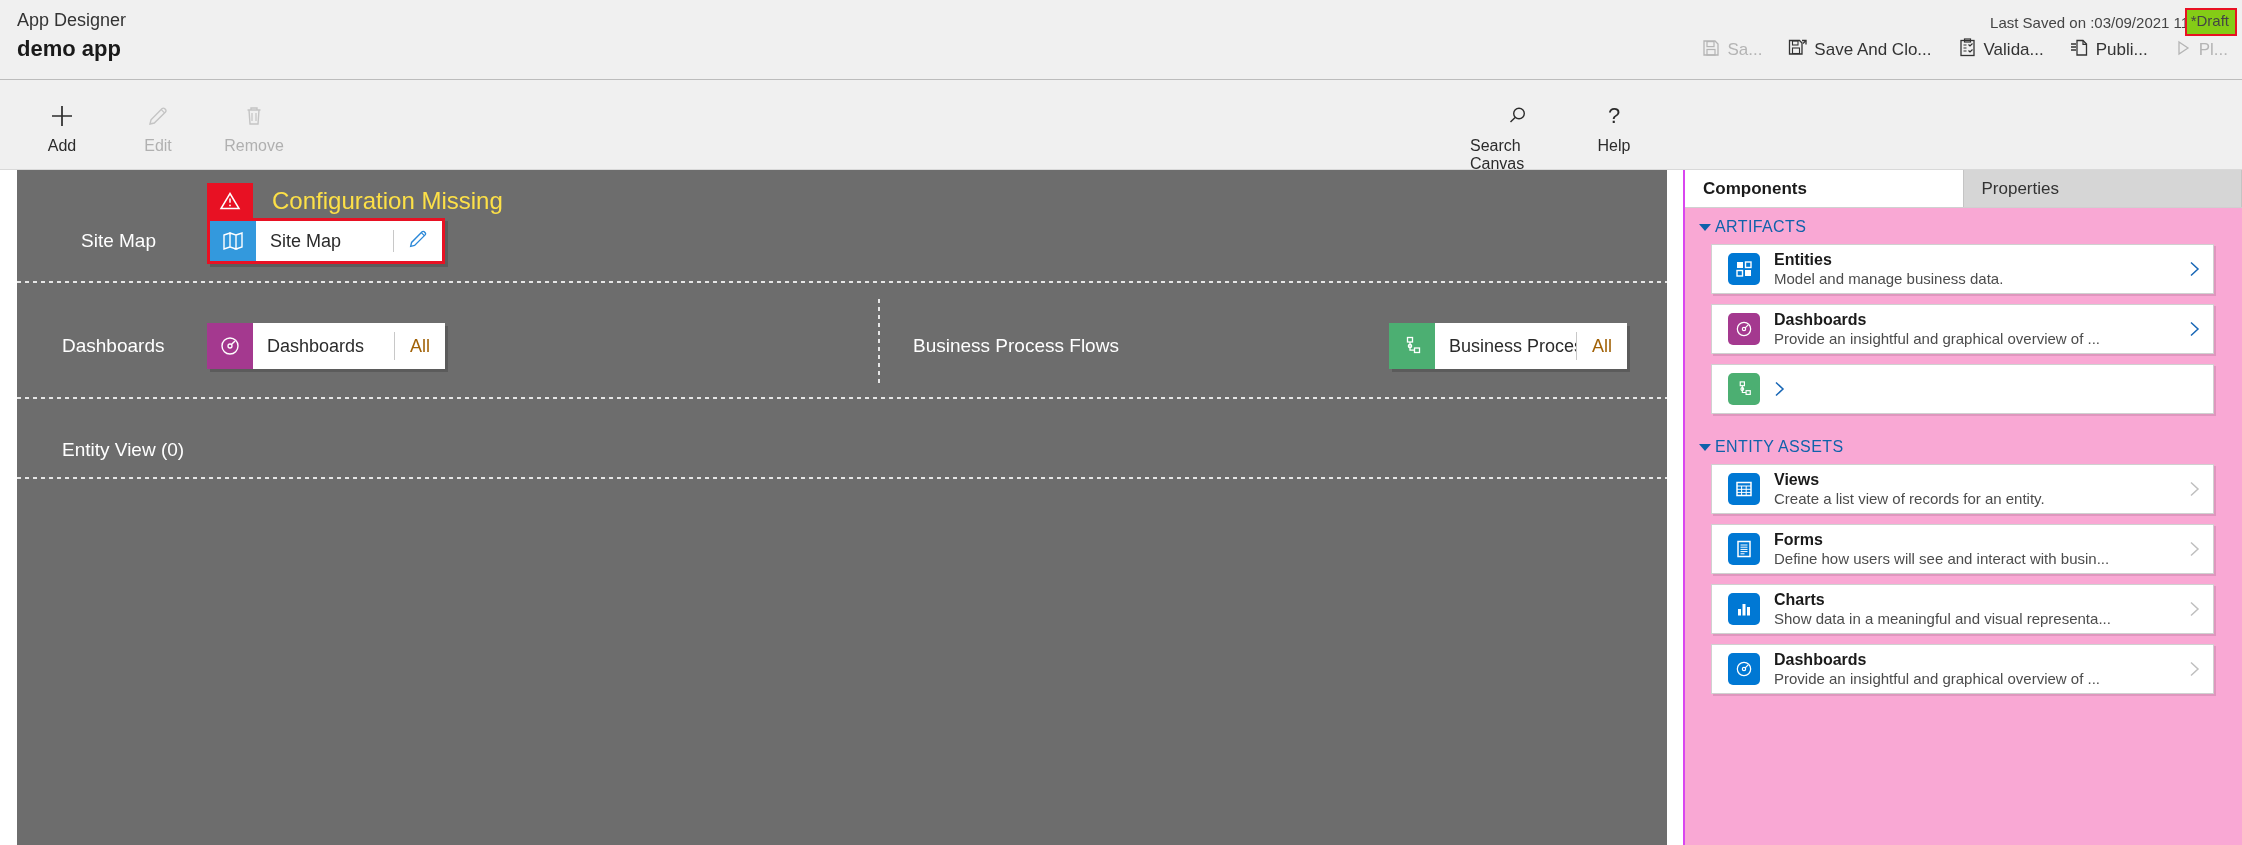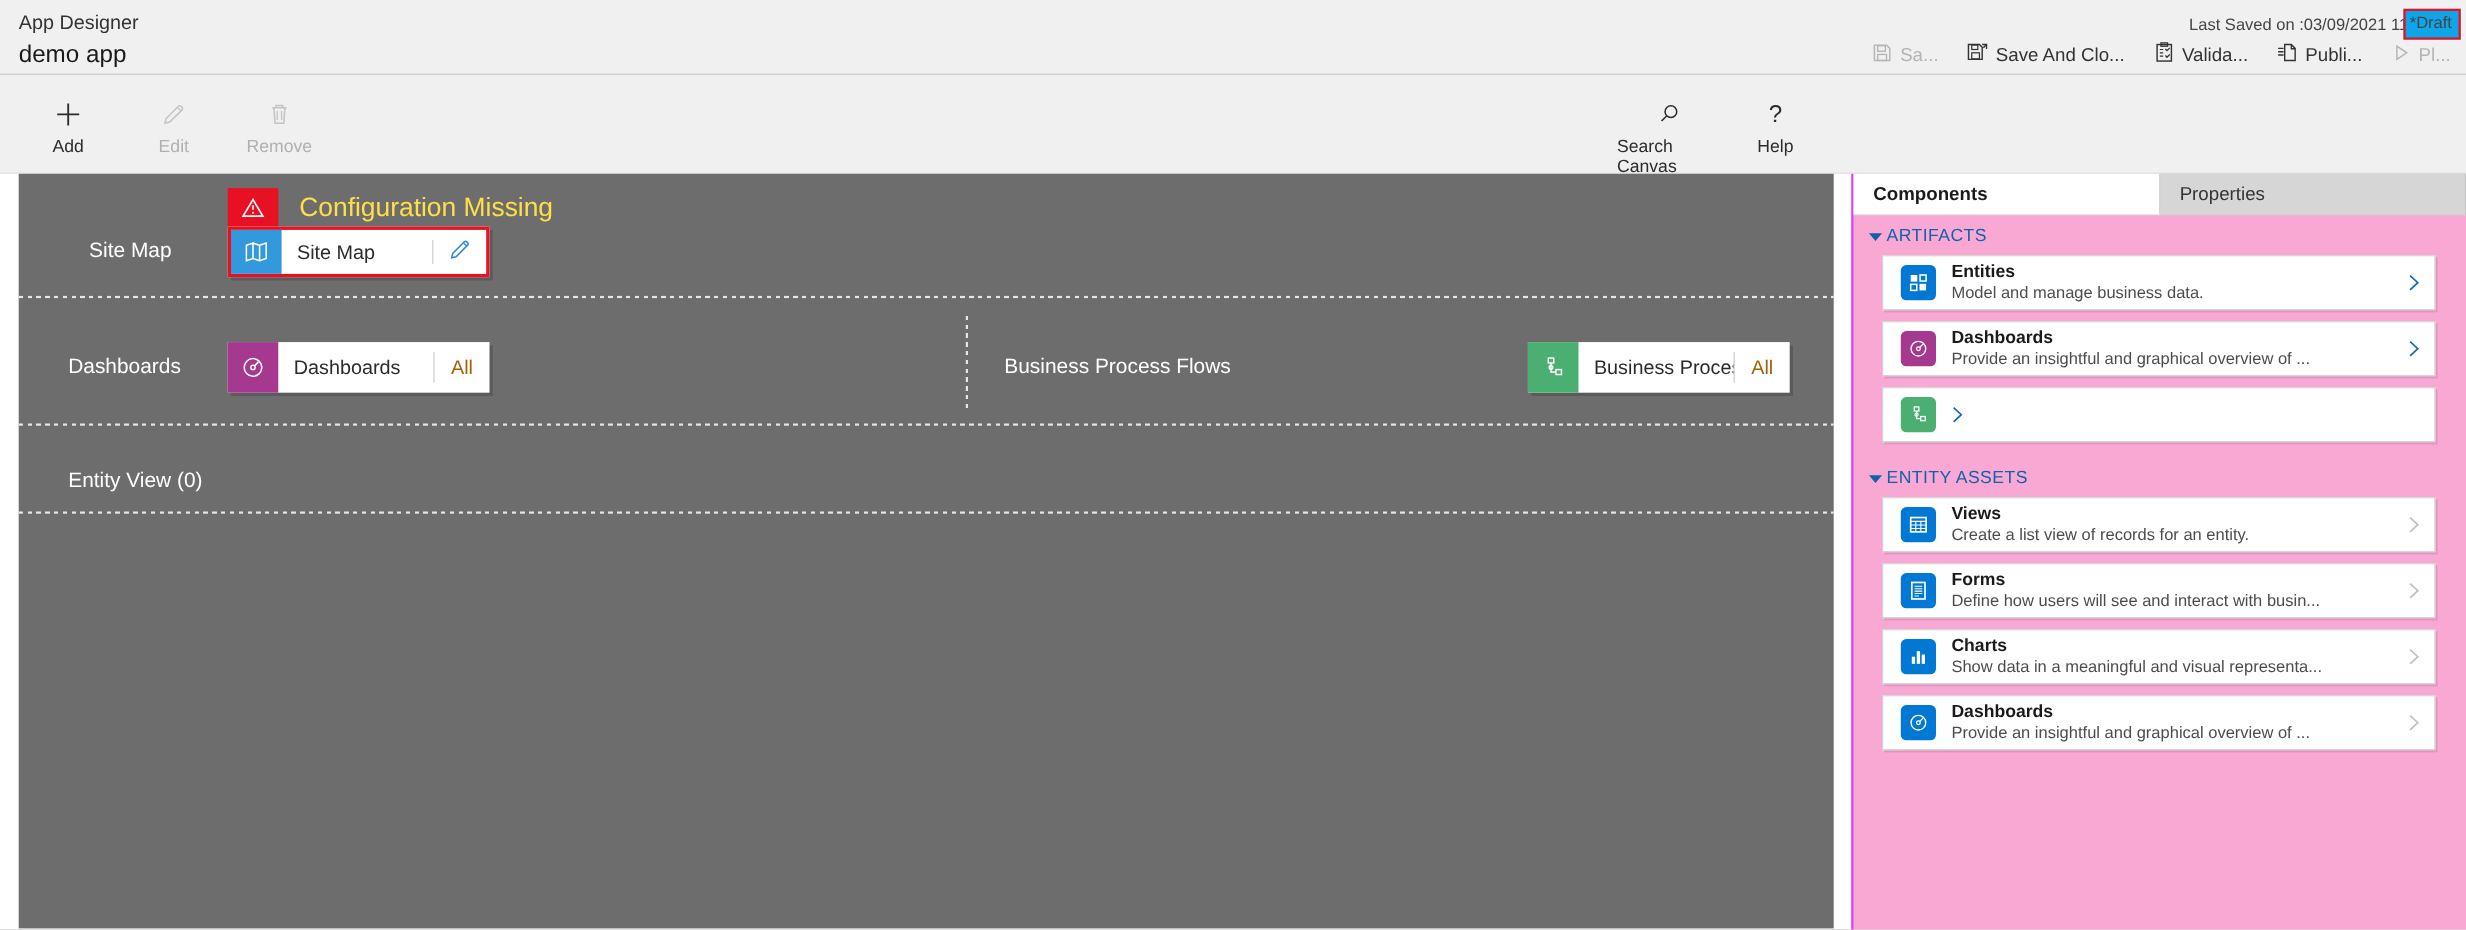--- a/index.html
+++ b/index.html
@@ -6,42 +6,42 @@
   html, body {
     width: 2242px; height: 845px;
     font-family: "Liberation Sans", sans-serif;
     background: #ffffff;
     overflow: hidden;
   }
 
   
   .header {
     position: relative;
-    height: 68px;
+    height: 80px;
     background: #f0f0f0;
     border-bottom: 1px solid #bcbcbc;
   }
   .app-designer-label {
     position: absolute; left: 17px; top: 10px;
     font-size: 18px; color: #333333; font-weight: 400;
   }
   .app-name {
     position: absolute; left: 17px; top: 36px;
-    font-size: 22px; color: #1a1a1a; font-weight: normal;
+    font-size: 22px; color: #1a1a1a; font-weight: bold;
   }
   .saved-info {
     position: absolute; right: 32px; top: 14px;
     font-size: 15px; color: #444444; white-space: nowrap;
   }
   .draft-badge {
     position: absolute; right: 5px; top: 8px;
     border: 2px solid #e81123;
     padding: 3px 6px 4px 4px;
     font-size: 15px; color: #444444;
-    background: #0ea5e9;
+    background: #84cc16;
     line-height: 1.1;
   }
   .header-actions {
     position: absolute; right: 14px; top: 38px;
     display: flex; align-items: center; gap: 26px;
   }
   .hdr-btn {
     display: flex; align-items: center; gap: 7px;
     font-size: 17px; color: #333333; cursor: pointer;
     white-space: nowrap;

